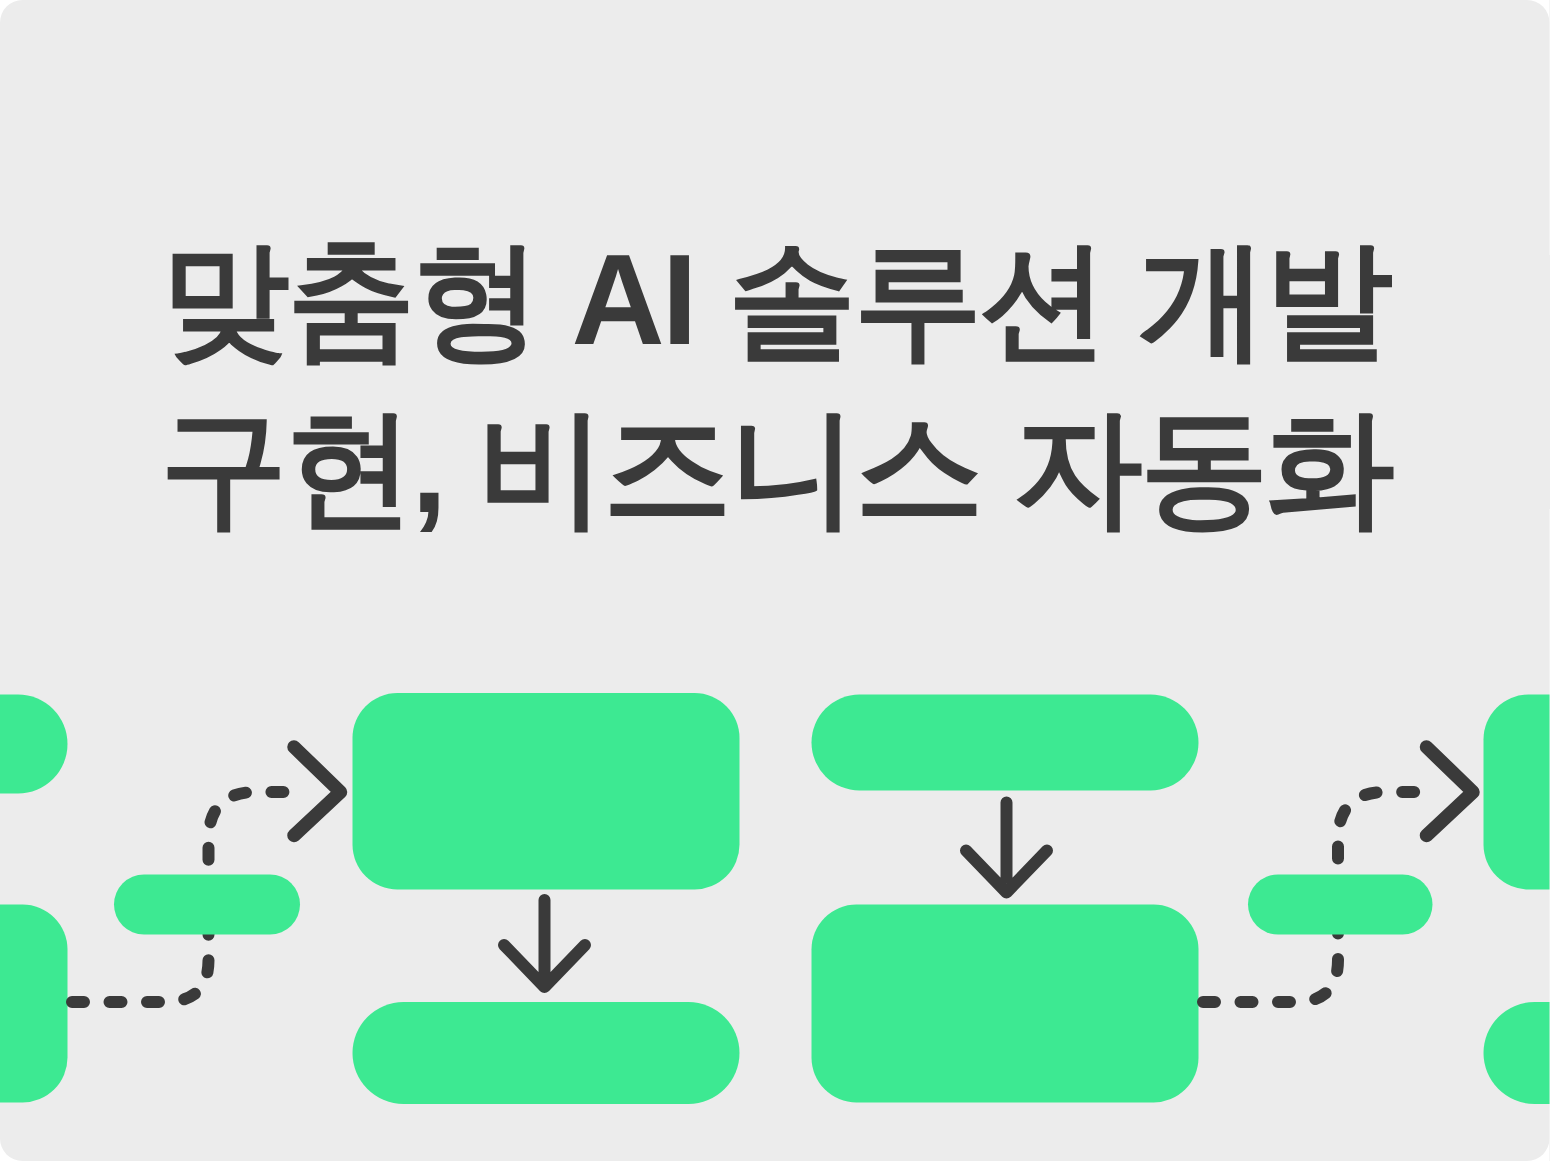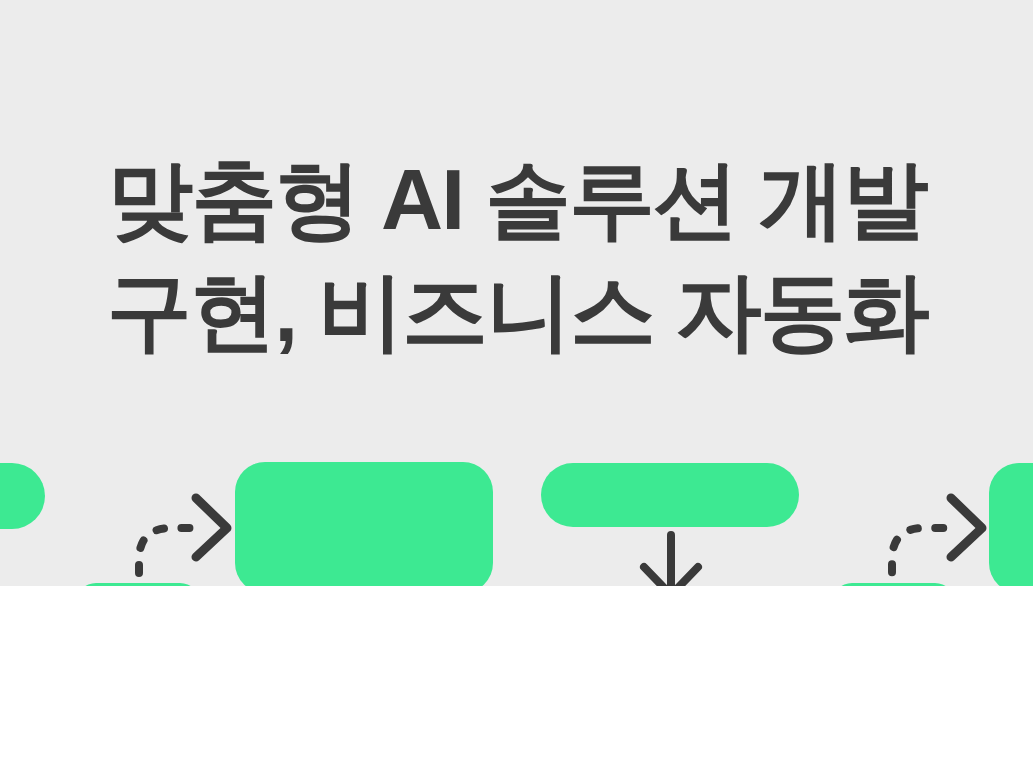--- a/index.html
+++ b/index.html
@@ -2,23 +2,24 @@
 <html><head>
 <meta charset="utf-8">
 <style>
   html, body {
     margin: 0;
     padding: 0;
   }
   .canvas {
     position: relative;
     width: 1033px;
-    height: 586px;
+    height: 774px;
     overflow: hidden;
     font-family: "Liberation Sans", "DejaVu Sans", sans-serif;
+    border-radius: 15px;
   }
   .canvas svg {
     position: absolute;
     top: 0;
     left: 0;
     display: block;
   }
   .headline-text {
     font-family: "Liberation Sans", "DejaVu Sans", sans-serif;
     font-weight: 800;

